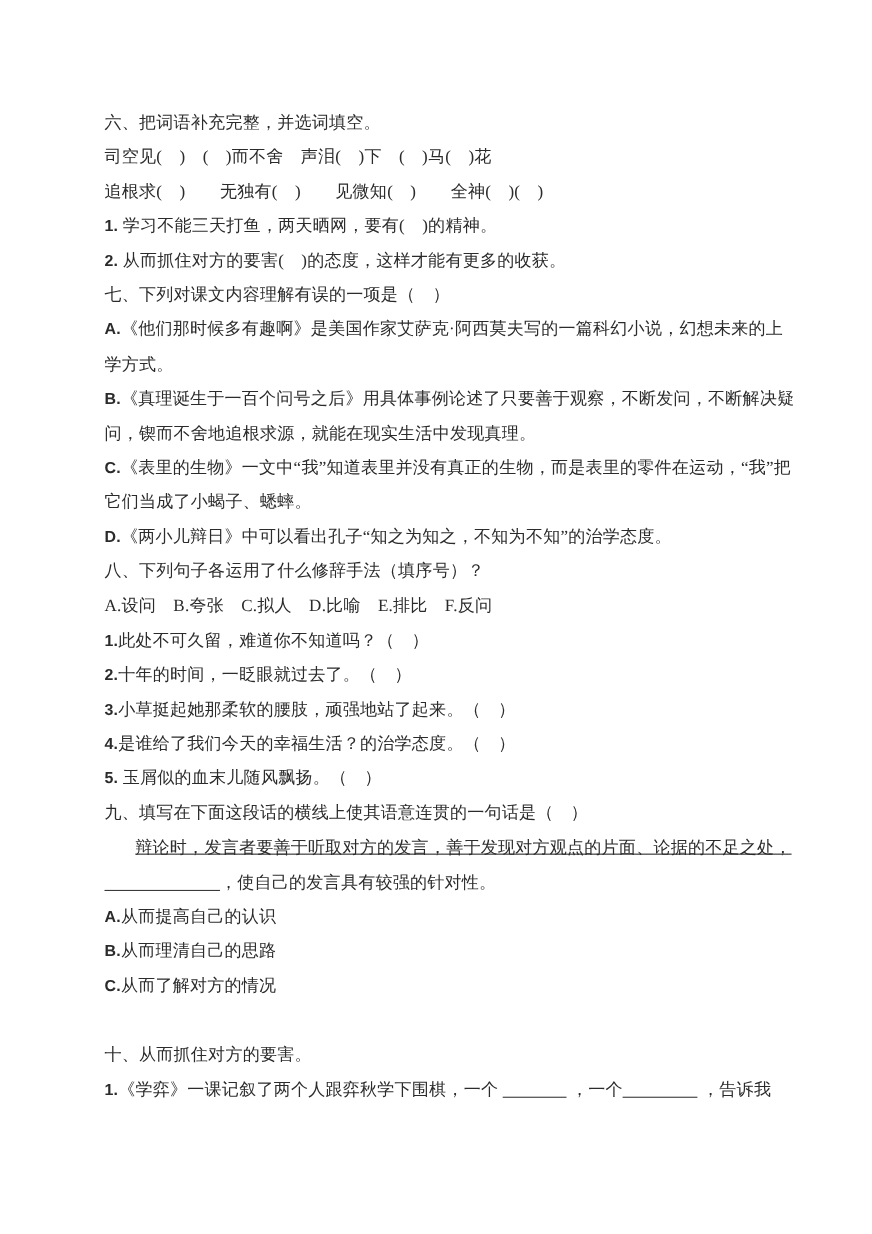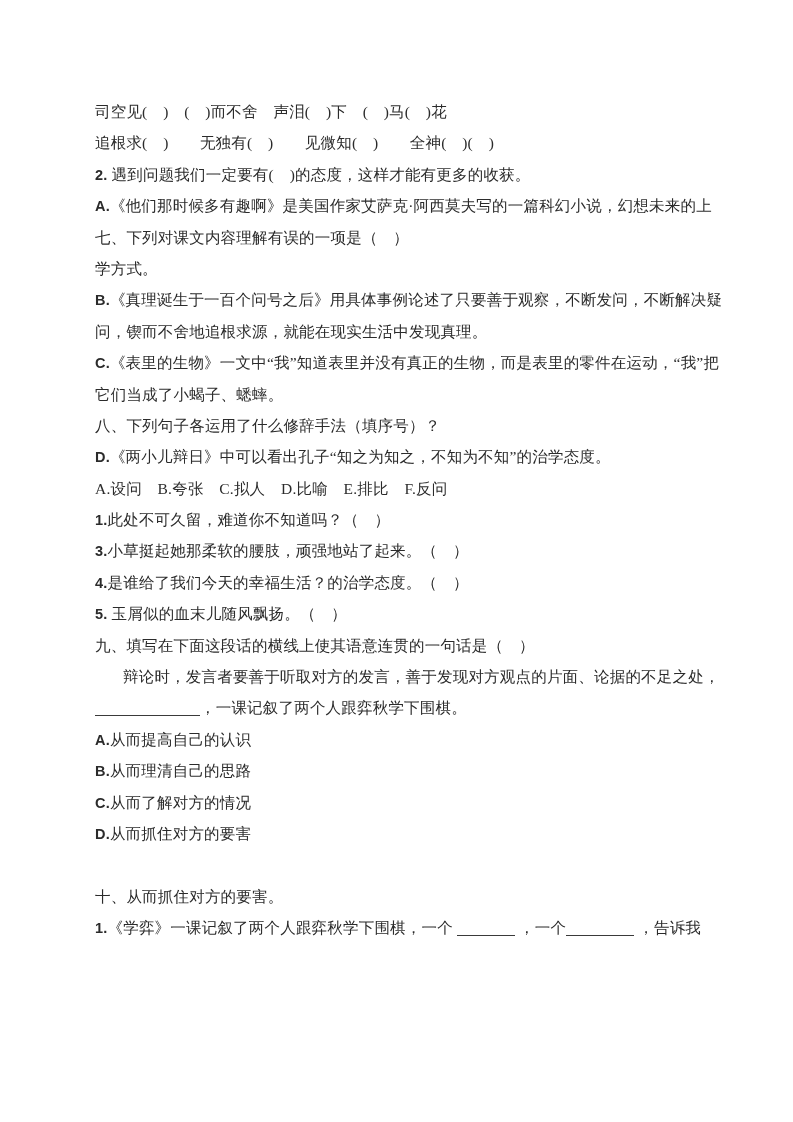--- a/index.html
+++ b/index.html
@@ -33,65 +33,68 @@
     white-space: pre;
     letter-spacing: 0.2px;
   }
   .marker {
     font-family: "Liberation Sans", "DejaVu Sans", sans-serif;
     font-weight: 600;
     font-size: 14.5px;
   }
   .indent2 {
     padding-left: 28px;
+    text-decoration: underline;
   }
   .blank {
     display: inline-block;
     height: 12px;
     border-bottom: 1.3px solid #3a3a3a;
     vertical-align: -3px;
   }
   .blank-q9  { width: 105px; }
   .blank-q10a { width: 58px; }
   .blank-q10b { width: 68px; }
   .spacer { height: 31.4px; }
 </style>
 </head>
 <body style="background: rgb(255, 255, 255); color: rgb(43, 43, 43);">
 
 <div class="page">
   <div class="content">
 
+    <div class="line">六、把词语补充完整，并选词填空。</div>
     <div class="line">司空见(　)　(　)而不舍　声泪(　)下　(　)马(　)花</div>
     <div class="line">追根求(　)　　无独有(　)　　见微知(　)　　全神(　)(　)</div>
-    <div class="line"><span class="marker">2.</span><span> 遇到问题我们一定要有(　)的态度，这样才能有更多的收获。</span></div>
+    <div class="line"><span class="marker">1.</span><span> 学习不能三天打鱼，两天晒网，要有(　)的精神。</span></div>
+    <div class="line"><span class="marker">2.</span><span> 从而抓住对方的要害(　)的态度，这样才能有更多的收获。</span></div>
 
+    <div class="line">七、下列对课文内容理解有误的一项是（　）</div>
     <div class="line"><span class="marker">A.</span><span>《他们那时候多有趣啊》是美国作家艾萨克·阿西莫夫写的一篇科幻小说，幻想未来的上</span></div>
-    <div class="line">七、下列对课文内容理解有误的一项是（　）</div>
     <div class="line">学方式。</div>
     <div class="line"><span class="marker">B.</span><span>《真理诞生于一百个问号之后》用具体事例论述了只要善于观察，不断发问，不断解决疑</span></div>
     <div class="line">问，锲而不舍地追根求源，就能在现实生活中发现真理。</div>
     <div class="line"><span class="marker">C.</span><span>《表里的生物》一文中“我”知道表里并没有真正的生物，而是表里的零件在运动，“我”把</span></div>
     <div class="line">它们当成了小蝎子、蟋蟀。</div>
+    <div class="line"><span class="marker">D.</span><span>《两小儿辩日》中可以看出孔子“知之为知之，不知为不知”的治学态度。</span></div>
+
     <div class="line">八、下列句子各运用了什么修辞手法（填序号）？</div>
-
-    <div class="line"><span class="marker">D.</span><span>《两小儿辩日》中可以看出孔子“知之为知之，不知为不知”的治学态度。</span></div>
     <div class="line">A.设问　B.夸张　C.拟人　D.比喻　E.排比　F.反问</div>
     <div class="line"><span class="marker">1.</span><span>此处不可久留，难道你不知道吗？（　）</span></div>
+    <div class="line"><span class="marker">2.</span><span>十年的时间，一眨眼就过去了。（　）</span></div>
     <div class="line"><span class="marker">3.</span><span>小草挺起她那柔软的腰肢，顽强地站了起来。（　）</span></div>
     <div class="line"><span class="marker">4.</span><span>是谁给了我们今天的幸福生活？的治学态度。（　）</span></div>
     <div class="line"><span class="marker">5.</span><span> 玉屑似的血末儿随风飘扬。（　）</span></div>
 
     <div class="line">九、填写在下面这段话的横线上使其语意连贯的一句话是（　）</div>
     <div class="line indent2">辩论时，发言者要善于听取对方的发言，善于发现对方观点的片面、论据的不足之处，</div>
-    <div class="line"><span class="blank blank-q9"></span><span>，一课记叙了两个人跟弈秋学下围棋。</span></div>
+    <div class="line"><span class="blank blank-q9"></span><span>，使自己的发言具有较强的针对性。</span></div>
     <div class="line"><span class="marker">A.</span><span>从而提高自己的认识</span></div>
     <div class="line"><span class="marker">B.</span><span>从而理清自己的思路</span></div>
     <div class="line"><span class="marker">C.</span><span>从而了解对方的情况</span></div>
-    <div class="line"><span class="marker">D.</span><span>从而抓住对方的要害</span></div>
 
     <div class="spacer"></div>
 
     <div class="line">十、从而抓住对方的要害。</div>
     <div class="line"><span class="marker">1.</span><span>《学弈》一课记叙了两个人跟弈秋学下围棋，一个 </span><span class="blank blank-q10a"></span><span> ，一个</span><span class="blank blank-q10b"></span><span> ，告诉我</span></div>
 
   </div>
 </div>
 
 </body></html>

